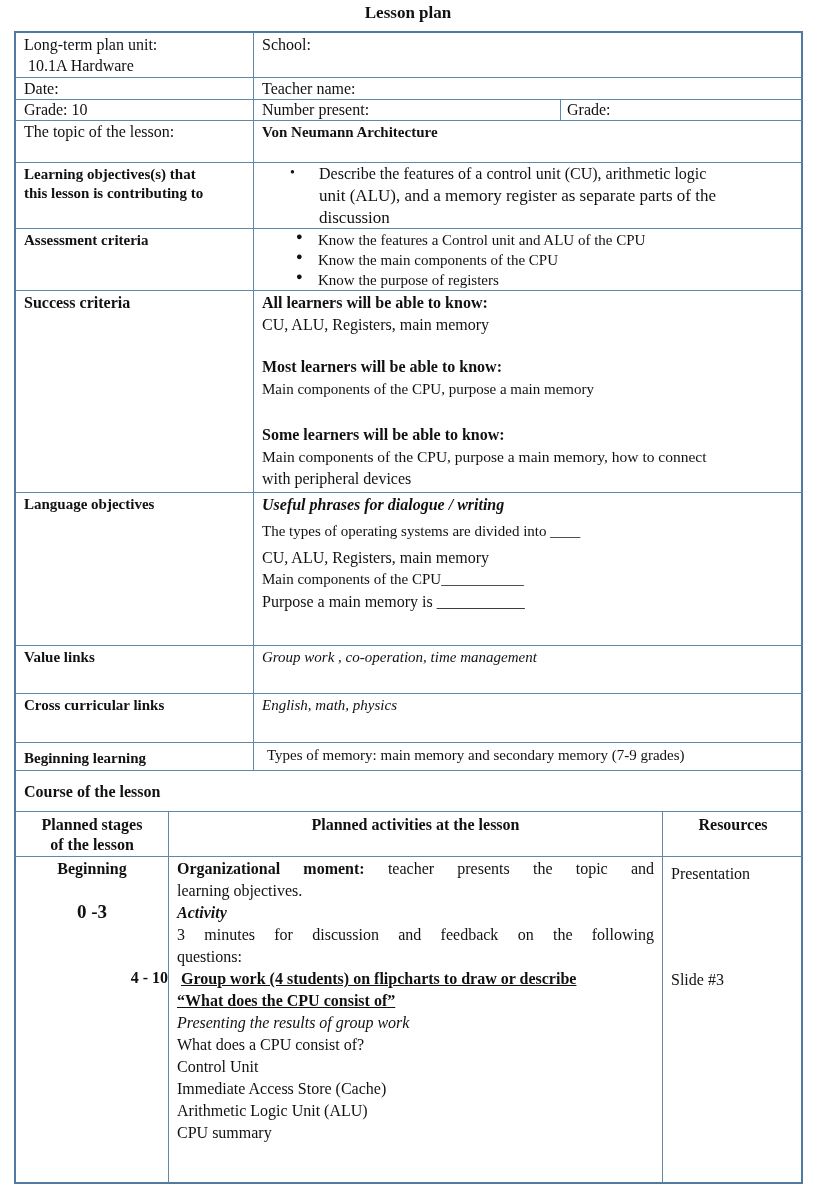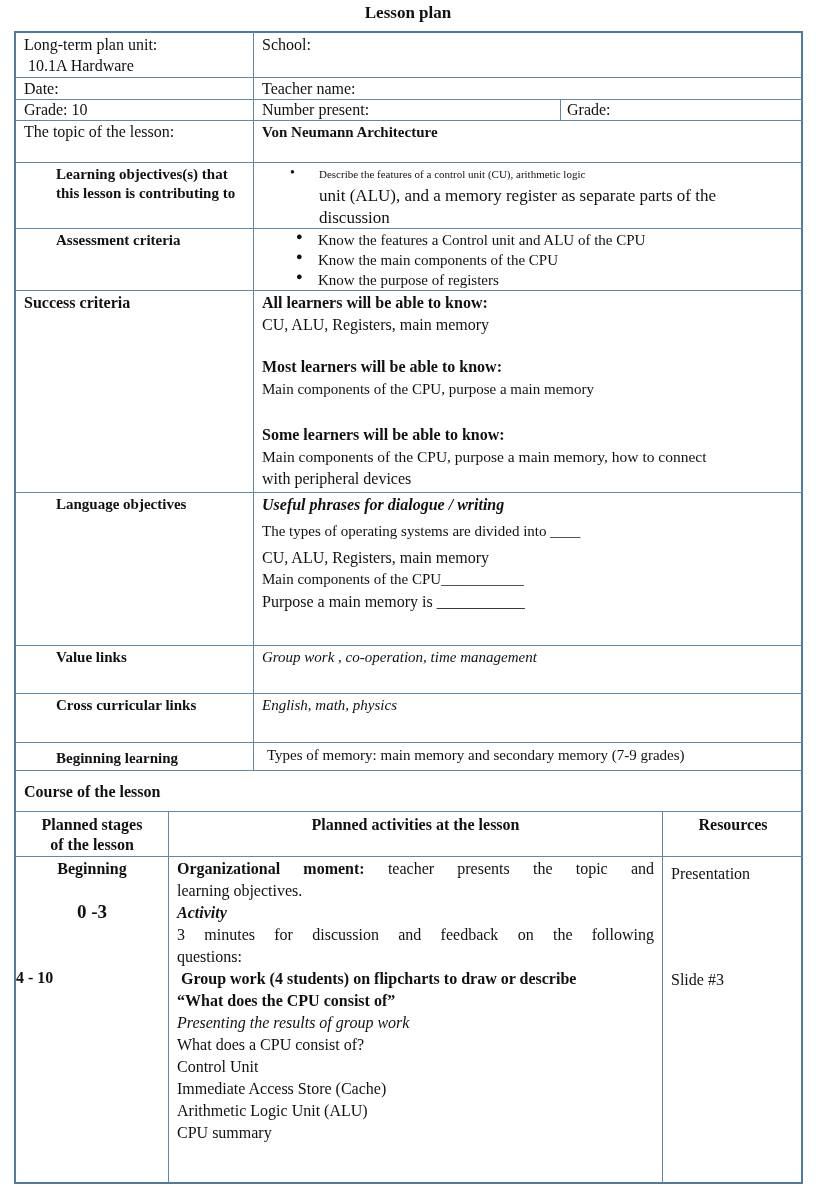--- a/index.html
+++ b/index.html
@@ -14,23 +14,23 @@
   }
   .frame {
     position: absolute; left: 14px; top: 31px; width: 789px; height: 1153px;
     border: 2px solid #4f7ba0; box-sizing: border-box;
   }
   .hl { position: absolute; height: 0; border-top: 1px solid #5f88aa; }
   .vl { position: absolute; width: 0; border-left: 1px solid #5f88aa; }
   .t { position: absolute; font-size: 16px; line-height: 22px; white-space: nowrap; }
   .b { font-weight: bold; }
   .i { font-style: italic; }
-  .u { }
+  .u { text-decoration: underline; }
   .sm { font-size: 15px; line-height: 20px; }
-  .lab { font-size: 15px; font-weight: bold; line-height: 19px; margin-left: 32px; }
+  .lab { font-size: 15px; font-weight: bold; line-height: 19px; }
   .bullet { position: absolute; font-size: 14px; }
   .just { text-align: justify; text-align-last: justify; white-space: normal; }
 </style>
 </head>
 <body>
 
 <div class="title">Lesson plan</div>
 
 <div class="frame"></div>
 
@@ -64,21 +64,21 @@
 <div class="t" style="left:262px;top:99px;">Number present:</div>
 <div class="t" style="left:567px;top:99px;">Grade:</div>
 
 <div class="t" style="left:24px;top:121px;">The topic of the lesson:</div>
 <div class="t b sm" style="left:262px;top:122px;">Von Neumann Architecture</div>
 
 <div class="t lab" style="left:24px;top:165px;">Learning objectives(s) that</div>
 <div class="t lab" style="left:24px;top:184px;">this lesson is contributing to</div>
 <div class="bullet" style="left:290px;top:165px;">•</div>
 
-<div class="t" style="left:319px;top:163px;font-size:11px;">Describe the features of a control unit (CU), arithmetic logic</div>
+<div class="t" style="left:319px;top:163px;font-size:16px;">Describe the features of a control unit (CU), arithmetic logic</div>
 <div class="t" style="left:319px;top:185px;font-size:17px;">unit (ALU), and a memory register as separate parts of the</div>
 <div class="t" style="left:319px;top:207px;font-size:17px;">discussion</div>
 
 <div class="t lab" style="left:24px;top:231px;">Assessment criteria</div>
 <div class="bullet" style="left:296px;top:230px;font-size:11px;">●</div>
 <div class="t sm" style="left:318px;top:230px;">Know the features a Control unit and ALU of the CPU</div>
 <div class="bullet" style="left:296px;top:250px;font-size:11px;">●</div>
 <div class="t sm" style="left:318px;top:250px;">Know the main components of the CPU</div>
 <div class="bullet" style="left:296px;top:270px;font-size:11px;">●</div>
 <div class="t sm" style="left:318px;top:270px;">Know the purpose of registers</div>
@@ -110,21 +110,21 @@
 
 <div class="t b" style="left:24px;top:781px;font-size:16px;">Course of the lesson</div>
 
 <div class="t b" style="left:16px;width:152px;text-align:center;top:814px;font-size:16px;">Planned stages</div>
 <div class="t b" style="left:16px;width:152px;text-align:center;top:834px;font-size:16px;">of the lesson</div>
 <div class="t b" style="left:169px;width:493px;text-align:center;top:814px;font-size:16px;">Planned activities at the lesson</div>
 <div class="t b" style="left:663px;width:140px;text-align:center;top:814px;font-size:16px;">Resources</div>
 
 <div class="t b" style="left:16px;width:152px;text-align:center;top:858px;font-size:16px;">Beginning</div>
 <div class="t b" style="left:16px;width:152px;text-align:center;top:901px;font-size:19px;">0 -3</div>
-<div class="t b" style="left:16px;width:152px;text-align:left;top:967px;font-size:16px;">4 - 10</div>
+<div class="t b" style="left:16px;width:152px;text-align:right;top:967px;font-size:16px;">4 - 10</div>
 
 <div class="t just" style="left:177px;width:477px;top:858px;">
   <span class="b">Organizational moment:</span>
   <span>teacher presents the topic and</span>
 </div>
 <div class="t" style="left:177px;top:880px;">learning objectives.</div>
 <div class="t b i" style="left:177px;top:902px;">Activity</div>
 <div class="t just" style="left:177px;width:477px;top:924px;">3 minutes for discussion and feedback on the following</div>
 <div class="t" style="left:177px;top:946px;">questions:</div>
 <div class="t b u" style="left:181px;top:968px;">Group work (4 students) on flipcharts to draw or describe</div>

